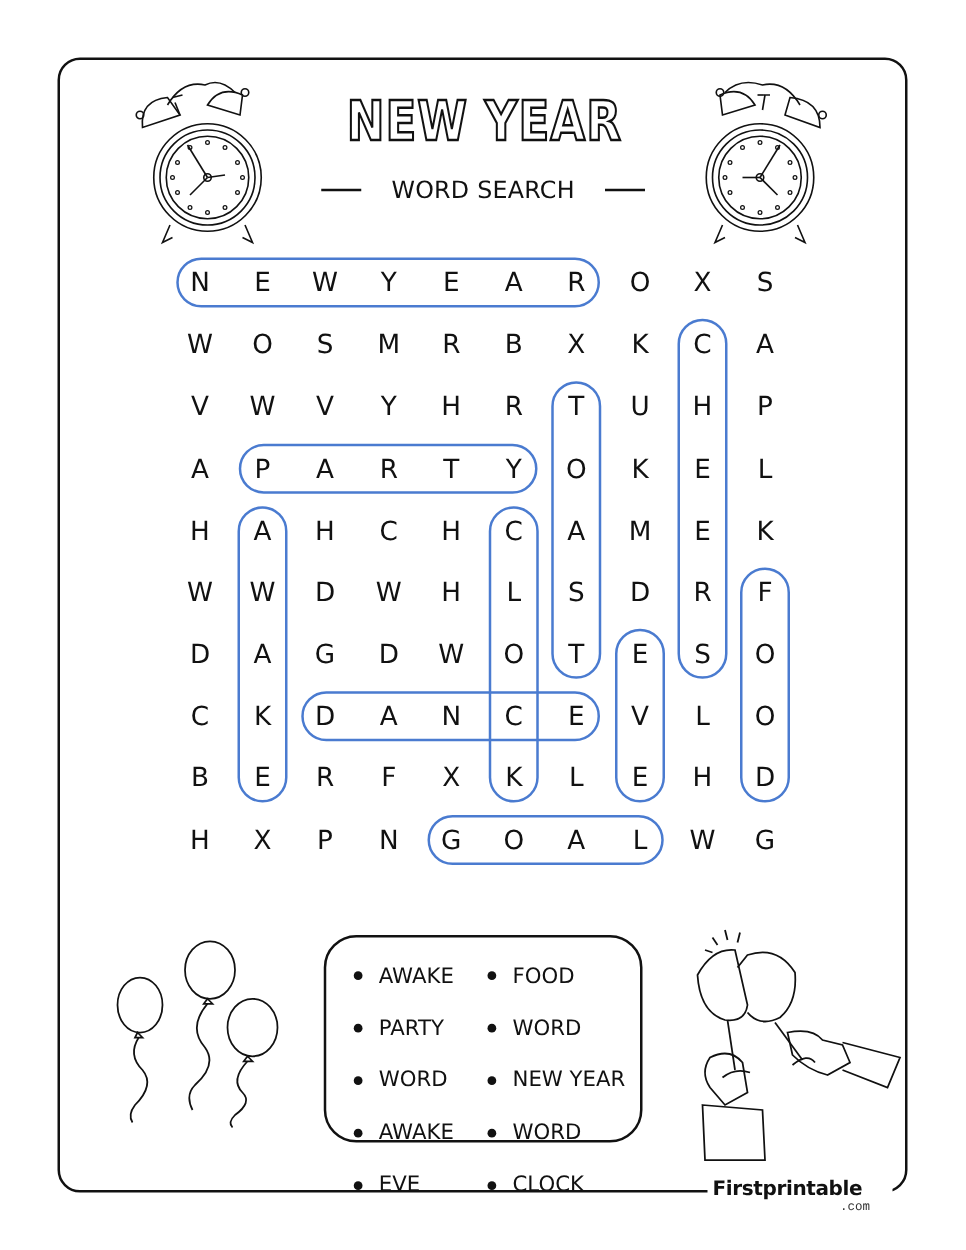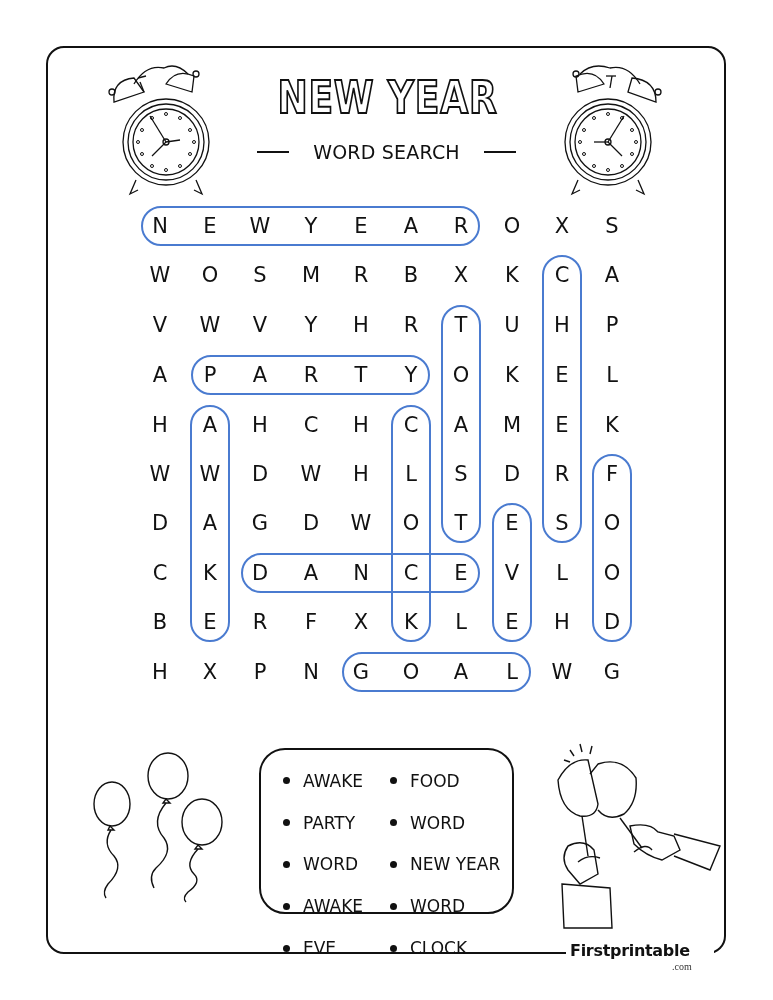--- a/index.html
+++ b/index.html
@@ -1,20 +1,20 @@
 <!DOCTYPE html>
 <html><head>
 <meta charset="utf-8">
 <style>
   html,body{margin:0;padding:0;background:#ffffff;}
   body{width:773px;height:1000px;position:relative;overflow:hidden;font-family:"DejaVu Sans","Liberation Sans",sans-serif;color:#111;}
   .frame{position:absolute;left:46px;top:46px;width:680px;height:908px;border:2px solid #111;border-radius:18px;box-sizing:border-box;}
   .brand-gap{position:absolute;left:566px;top:946px;width:148px;height:14px;background:#fff;}
   .brand{position:absolute;left:570px;top:941px;font-family:"DejaVu Sans",sans-serif;font-weight:bold;font-size:16px;letter-spacing:-0.3px;color:#111;}
-  .brand-com{position:absolute;left:672px;top:961px;font-family:Liberation Serif, serif;font-size:10px;color:#333;}
+  .brand-com{position:absolute;left:672px;top:961px;font-family:Liberation Mono, monospace;font-size:10px;color:#333;}
   .title{position:absolute;left:230px;top:72px;width:315px;text-align:center;font-family:"DejaVu Sans",sans-serif;font-weight:bold;font-size:44px;letter-spacing:1px;color:#fff;-webkit-text-stroke:2px #111;transform:scaleX(0.82);transform-origin:center;}
   .subtitle-wrap{position:absolute;left:240px;top:138px;width:293px;height:28px;display:flex;align-items:center;justify-content:center;gap:24px;}
   .rule{width:32px;height:2px;background:#111;}
   .subtitle{font-family:"DejaVu Sans",sans-serif;font-size:19px;color:#111;letter-spacing:0.2px;}
   .grid{position:absolute;left:0;top:0;}
   .cell{position:absolute;width:40px;height:40px;margin-left:-20px;margin-top:-20px;display:flex;align-items:center;justify-content:center;font-family:"DejaVu Sans",sans-serif;font-size:21px;color:#111;}
   .hl{position:absolute;border:2.5px solid #4a7bd0;box-sizing:border-box;border-radius:22px;}
   .wordbox{position:absolute;left:259px;top:748px;width:255px;height:166px;border:2px solid #111;border-radius:26px;box-sizing:border-box;}
   .wordcol{position:absolute;top:770px;display:flex;flex-direction:column;gap:20px;}
   .word{display:flex;align-items:center;font-family:"DejaVu Sans",sans-serif;font-size:17px;color:#111;height:21.8px;}

